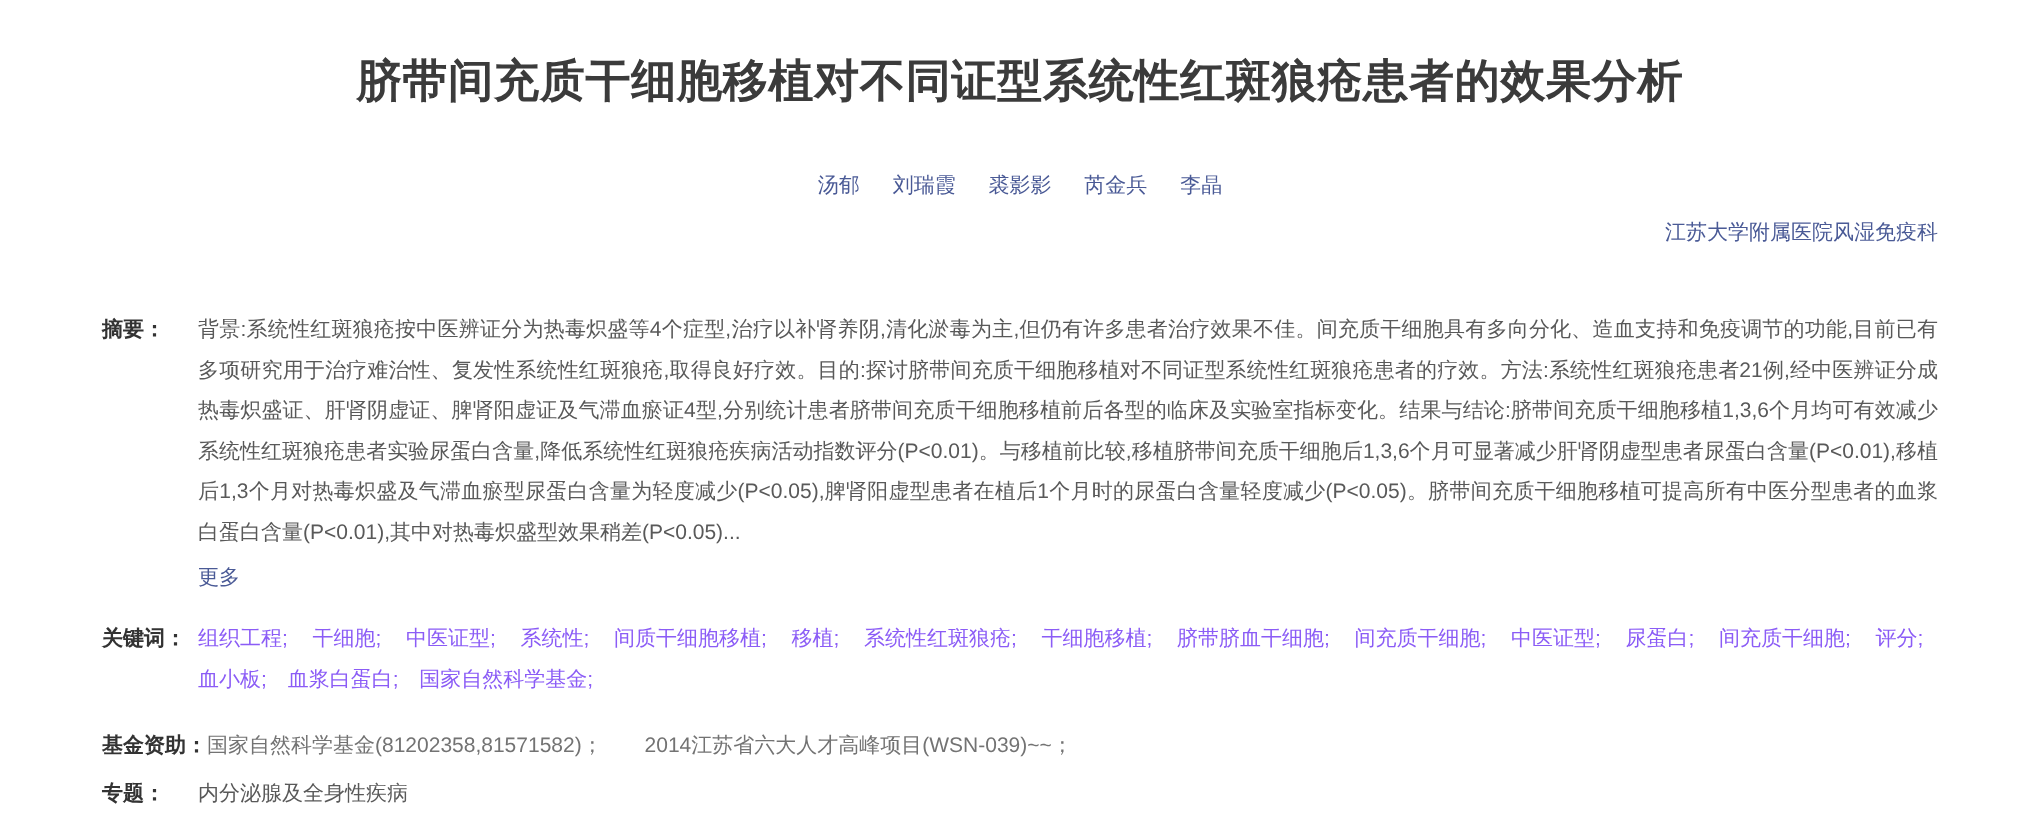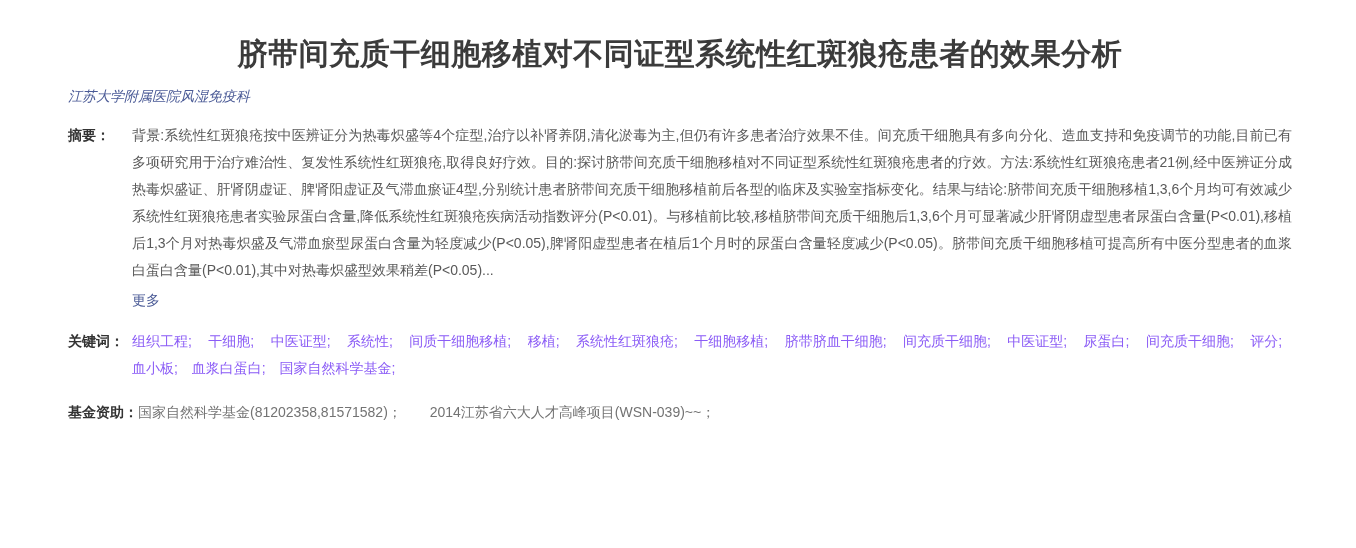--- a/index.html
+++ b/index.html
@@ -25,31 +25,30 @@
     font-size: 14px;
   }
   .author-link {
     color: #4a5a96;
     margin: 0 9px;
     text-decoration: none;
     cursor: pointer;
   }
   .affiliation-row {
     margin-top: 13px;
-    text-align: left;
+    text-align: right;
     font-size: 14px;
-    font-style: italic;
   }
   .affiliation-link {
     color: #4a5a96;
     text-decoration: none;
     cursor: pointer;
   }
 
-  .info-section { margin-top: 16px; }
+  .info-section { margin-top: 42px; }
   .row {
     display: flex;
     align-items: flex-start;
     font-size: 14px;
     line-height: 27px;
     margin-bottom: 5px;
   }
   .row-label {
     flex: 0 0 64px;
     font-weight: bold;
@@ -86,20 +85,27 @@
     display: inline-block;
   }
 </style>
 </head>
 <body>
 
 <div class="container">
 
   <h1 class="paper-title">脐带间充质干细胞移植对不同证型系统性红斑狼疮患者的效果分析</h1>
 
+  <div class="authors-row">
+    <a class="author-link">汤郁</a>
+    <a class="author-link">刘瑞霞</a>
+    <a class="author-link">裘影影</a>
+    <a class="author-link">芮金兵</a>
+    <a class="author-link">李晶</a>
+  </div>
 
   <div class="affiliation-row">
     <a class="affiliation-link">江苏大学附属医院风湿免疫科</a>
   </div>
 
   <div class="info-section">
 
     <div class="row row-abstract">
       <div class="row-label">摘要：</div>
       <div class="row-content">
@@ -134,15 +140,19 @@
 
     <div class="row row-funding">
       <div class="row-label">基金资助：</div>
       <div class="row-content">
         <a class="funding-link">国家自然科学基金(81202358,81571582)；</a>
         <a class="funding-link">2014江苏省六大人才高峰项目(WSN-039)~~；</a>
       </div>
     </div>
 
 
+    <div class="row">
+      <div class="row-label">专题：</div>
+      <div class="row-content">内分泌腺及全身性疾病</div>
+    </div>
 
   </div>
 </div>
 
 </body></html>

